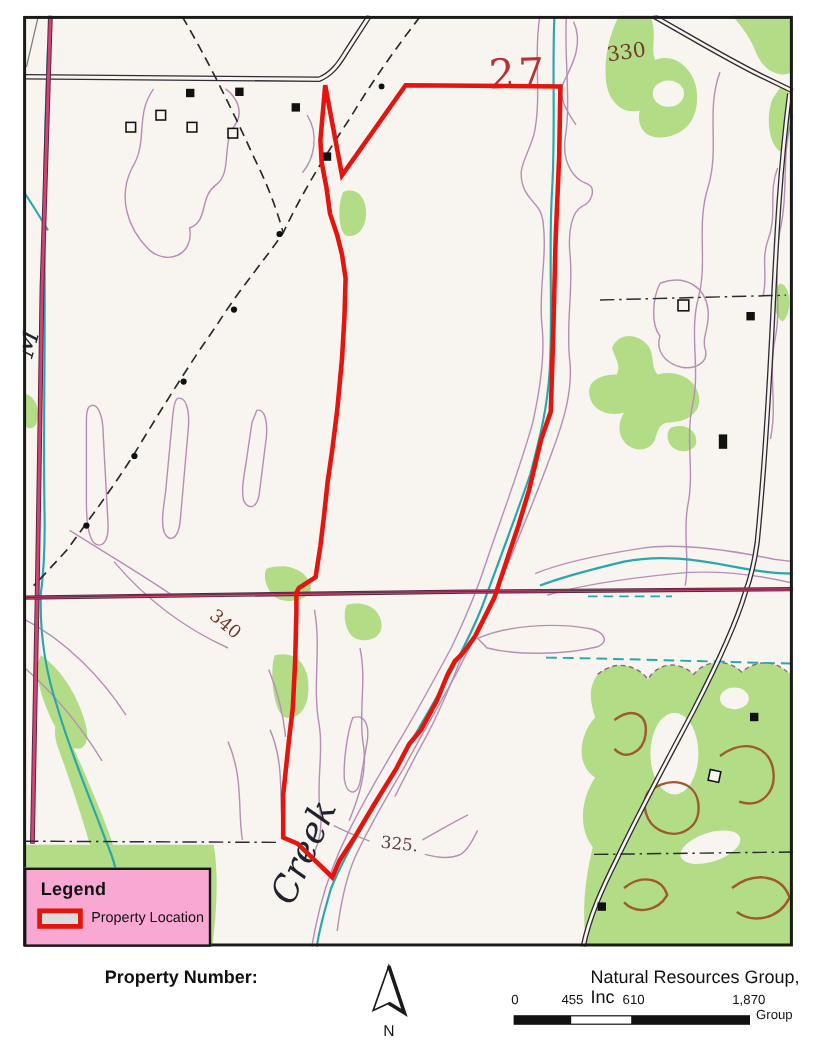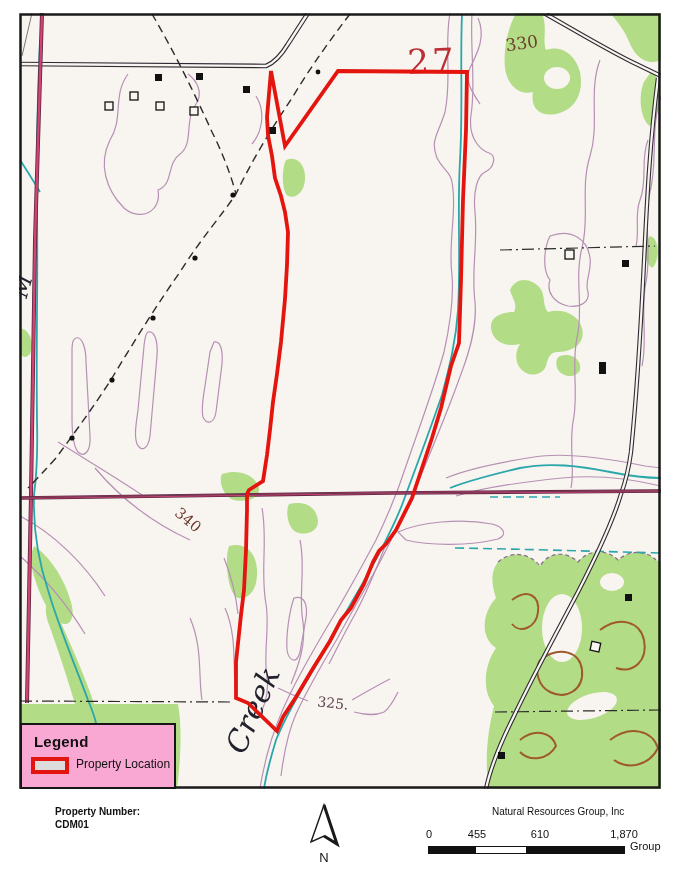--- a/index.html
+++ b/index.html
@@ -12,25 +12,25 @@
   
   #legend-box{
     position:absolute;left:20px;top:723px;width:156px;height:66px;
     background:#f9a8d4;border:2px solid #161616;box-sizing:border-box;
   }
   #legend-title{font-size:15px;font-weight:bold;color:#111;margin:8px 0 0 12px;letter-spacing:.2px;}
   #legend-item{display:flex;align-items:flex-start;margin:7px 0 0 9px;}
   #legend-swatch{width:30px;height:9px;border:4px solid #e4150f;background:#dcdcdc;flex:0 0 auto;}
   #legend-item-label{font-size:12px;color:#111;margin-left:7px;}
   
-  #property-block{position:absolute;left:55px;top:806px;width:192px;text-align:left;
-    font-weight:bold;font-size:10px;color:#111;line-height:1.25;}
+  #property-block{position:absolute;left:55px;top:806px;width:192px;text-align:center;
+    font-weight:bold;font-size:15px;color:#111;line-height:1.25;}
   #north-block{position:absolute;left:303px;top:800px;width:42px;text-align:center;}
   #north-label{font-size:13px;color:#111;margin-top:-6px;}
-  #attribution{position:absolute;left:492px;top:806px;font-size:10px;color:#111;}
+  #attribution{position:absolute;left:492px;top:806px;font-size:15px;color:#111;}
   #scalebar{position:absolute;left:428px;top:828px;width:240px;height:32px;font-size:11px;color:#111;}
   .tick{position:absolute;top:0;transform:translateX(-50%);}
   #bar{position:absolute;left:0;top:18px;width:197px;height:8px;background:#111;}
   #bar-white{position:absolute;left:48px;top:1px;width:50px;height:6px;background:#fff;}
   #feet-label{position:absolute;left:202px;top:12px;}
 </style>
 </head>
 <body>
 
 <div id="map-frame">
@@ -188,35 +188,34 @@
 <div id="legend-box">
   <div id="legend-title">Legend</div>
   <div id="legend-item">
     <div id="legend-swatch"></div>
     <div id="legend-item-label">Property Location</div>
   </div>
 </div>
 
 <div id="property-block">
   <div>Property Number:</div>
-  <div>CDM01</div>
 </div>
 
 <div id="north-block">
   <svg width="42" height="52" viewBox="0 0 42 52">
     <polygon points="21,5 34,44 21,36 8,42" fill="#ffffff" stroke="#1a1a1a" stroke-width="1.4" stroke-linejoin="miter"></polygon>
     <path d="M21,5 L34,44 L21,36" fill="none" stroke="#1a1a1a" stroke-width="3" stroke-linejoin="miter"></path>
   </svg>
   <div id="north-label">N</div>
 </div>
 
 <div id="attribution">Natural Resources Group, Inc</div>
 
 <div id="scalebar">
   <span class="tick" style="left:1px">0</span>
   <span class="tick" style="left:49px">455</span>
-  <span class="tick" style="left:112px">610</span>
+  <span class="tick" style="left:100px">610</span>
   <span class="tick" style="left:196px">1,870</span>
   <div id="bar">
     <div id="bar-white"></div>
   </div>
   <span id="feet-label">Group</span>
 </div>
 
 </body></html>

